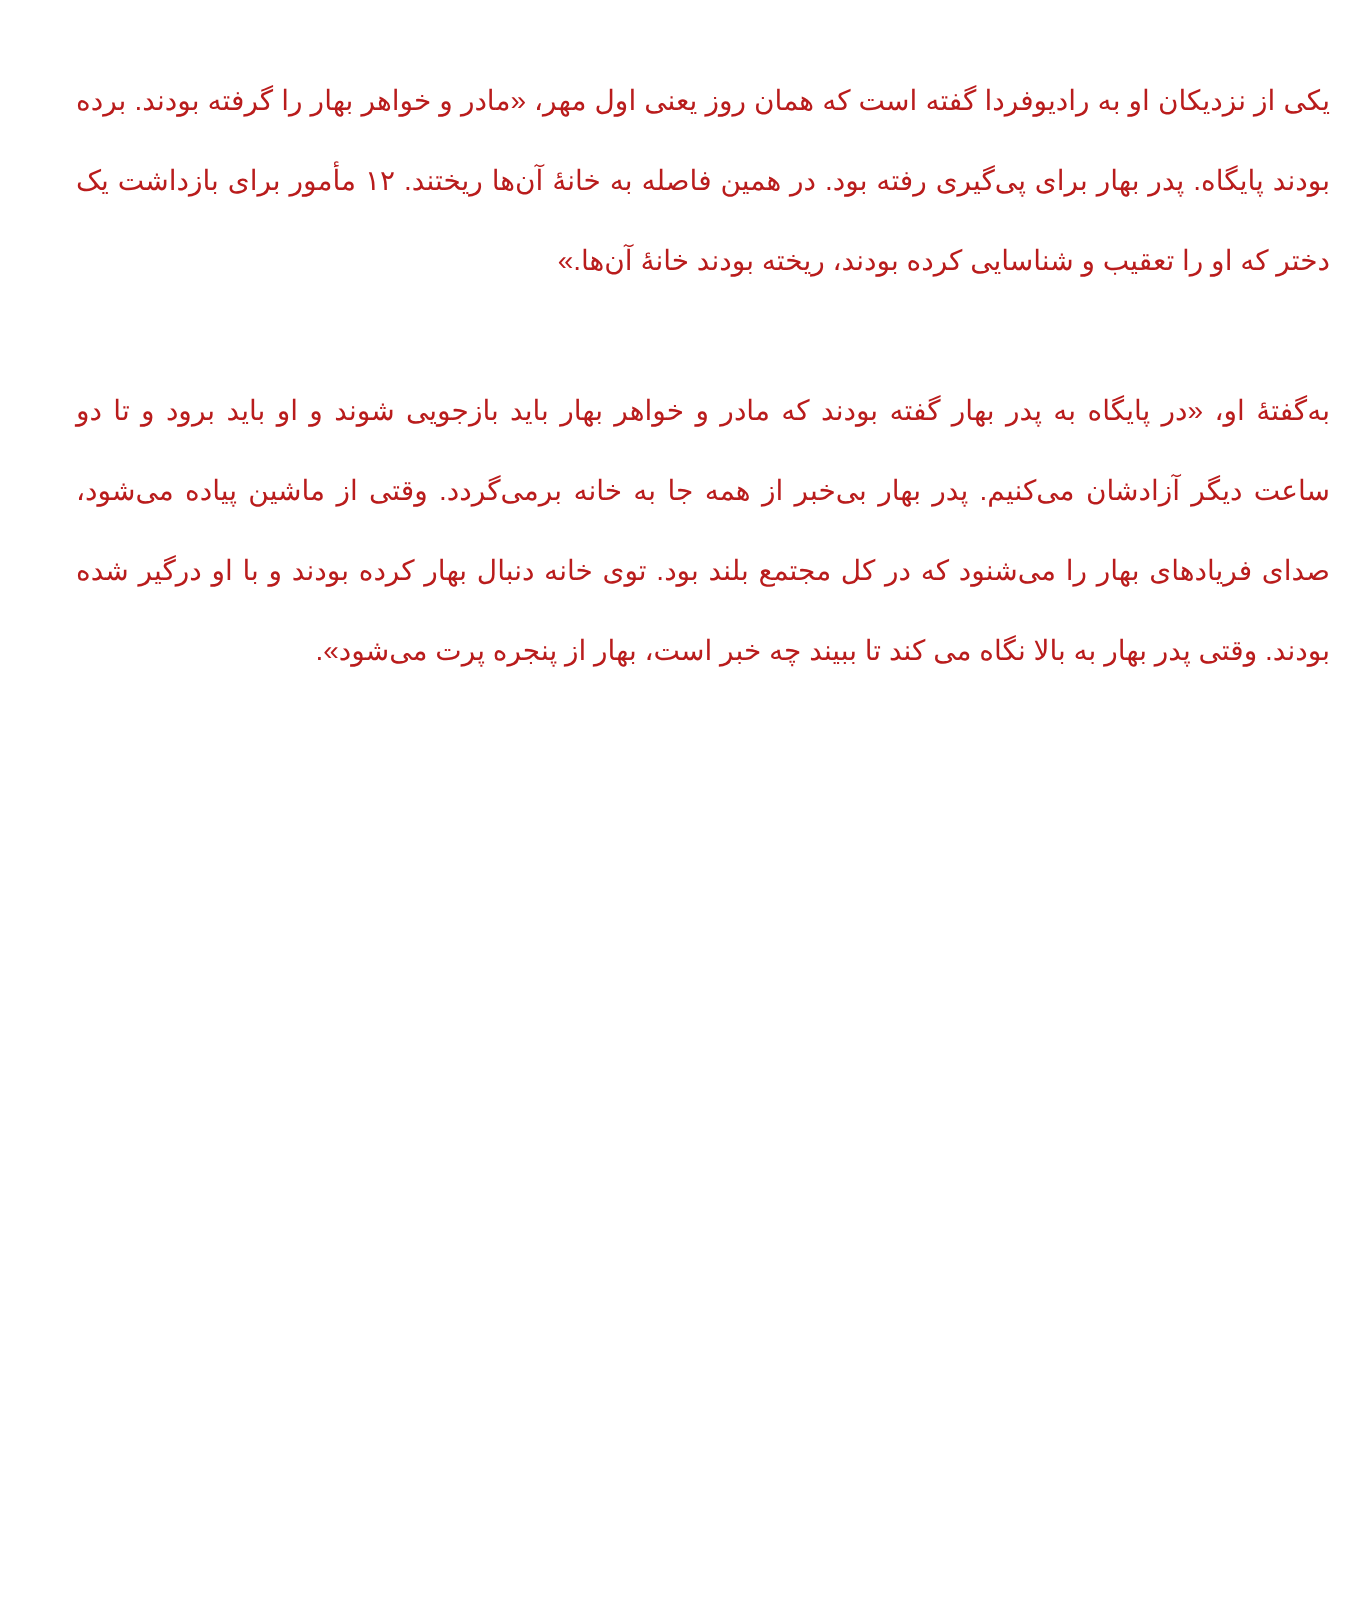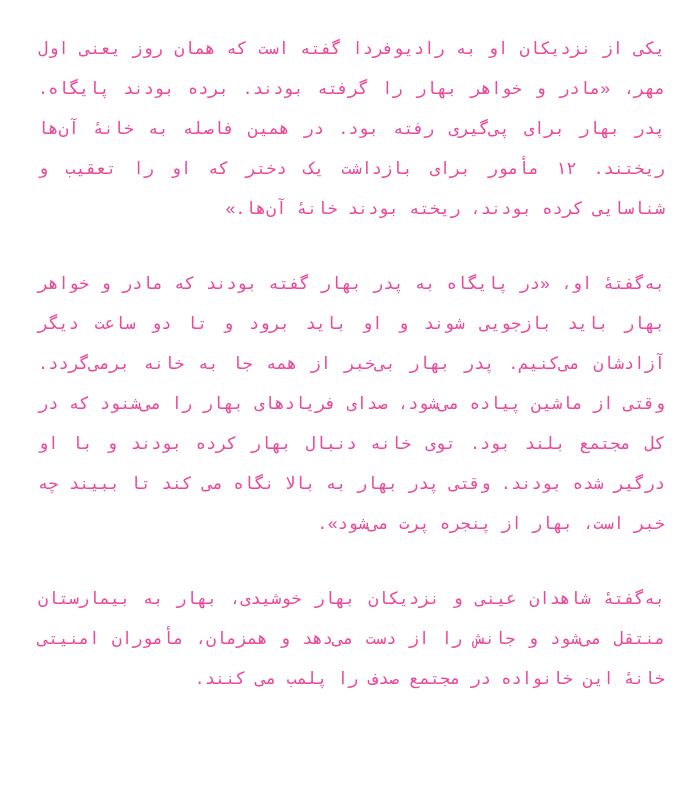--- a/index.html
+++ b/index.html
@@ -13,31 +13,30 @@
       overflow: hidden;
       position: relative;
     }
     .article {
       position: absolute;
       left: 38px;
       right: 20px;
       top: 30px;
       direction: rtl;
       text-align: justify;
-      color: #ec4899;
-      font-family: Liberation Mono, monospace;
-      font-size: 17px;
+      color: #b91c1c;
+      font-family: Liberation Sans, sans-serif;
+      font-size: 14px;
       line-height: 40px;
     }
     .para {
       margin: 0 0 35px 0;
       text-align-last: right;
     }
     .para.p2 { margin-top: 12px; }
   </style>
 </head>
 <body>
 
 <div class="article">
   <p class="para p1">یکی از نزدیکان او به رادیوفردا گفته است که همان روز یعنی اول مهر، «مادر و خواهر بهار را گرفته بودند. برده بودند پایگاه. پدر بهار برای پی‌گیری رفته بود. در همین فاصله به خانهٔ آن‌ها ریختند. ۱۲ مأمور برای بازداشت یک دختر که او را تعقیب و شناسایی کرده بودند، ریخته بودند خانهٔ آن‌ها.»</p>
   <p class="para p2">به‌گفتهٔ او، «در پایگاه به پدر بهار گفته بودند که مادر و خواهر بهار باید بازجویی شوند و او باید برود و تا دو ساعت دیگر آزادشان می‌کنیم. پدر بهار بی‌خبر از همه جا به خانه برمی‌گردد. وقتی از ماشین پیاده می‌شود، صدای فریادهای بهار را می‌شنود که در کل مجتمع بلند بود. توی خانه دنبال بهار کرده بودند و با او درگیر شده بودند. وقتی پدر بهار به بالا نگاه می کند تا ببیند چه خبر است، بهار از پنجره پرت می‌شود».</p>
-  <p class="para p3">به‌گفتهٔ شاهدان عینی و نزدیکان بهار خوشیدی، بهار به بیمارستان منتقل می‌شود و جانش را از دست می‌دهد و همزمان، مأموران امنیتی خانهٔ این خانواده در مجتمع صدف را پلمب می کنند.</p>
 </div>
 
 </body></html>

